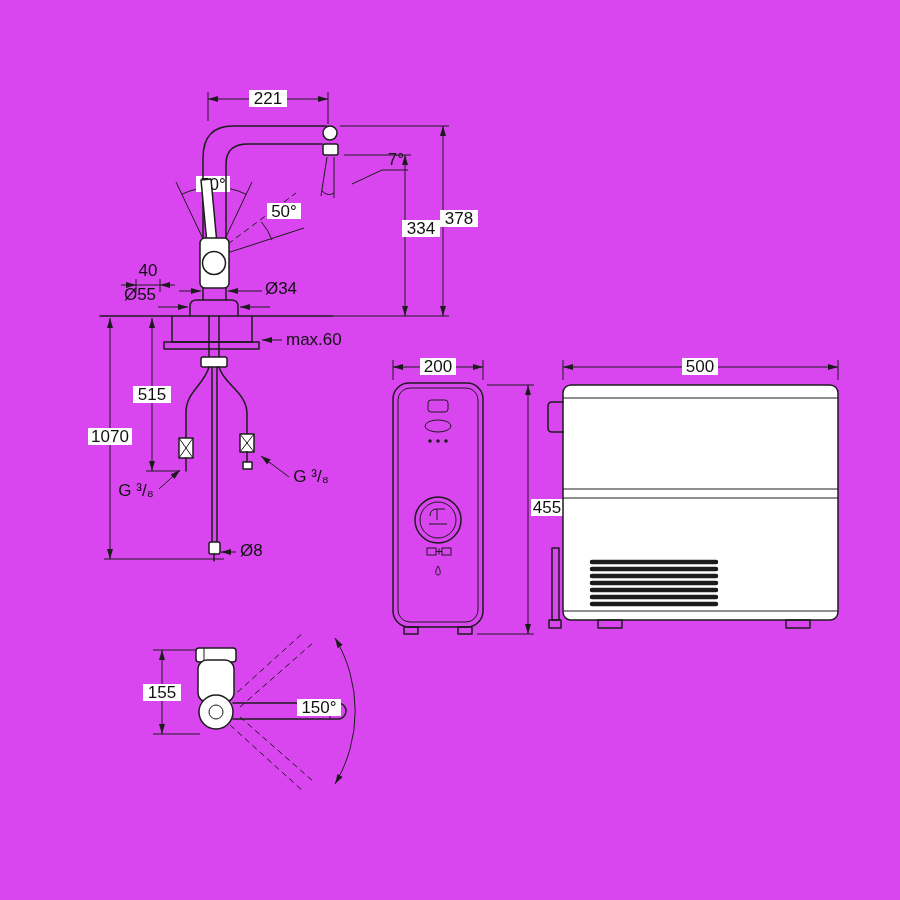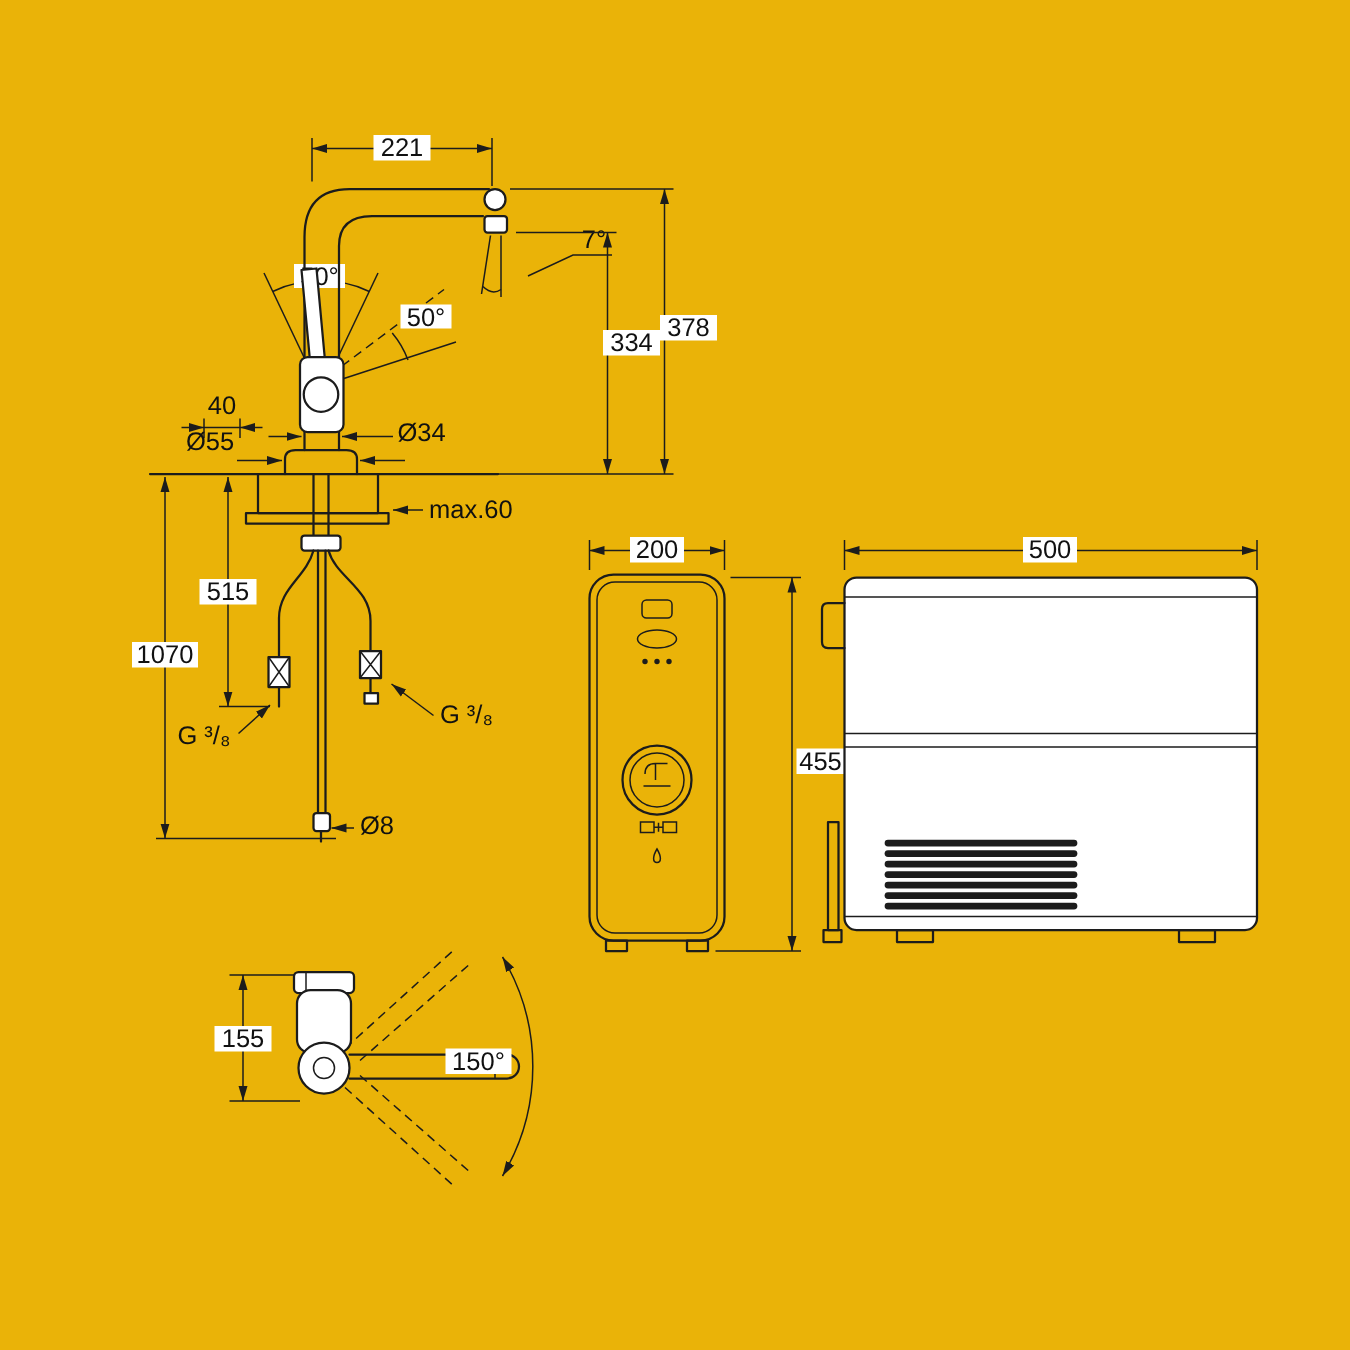--- a/index.html
+++ b/index.html
@@ -1,16 +1,16 @@
 <!DOCTYPE html>
 <html><head>
 <meta charset="utf-8">
 <style>
   html,body{margin:0;padding:0;background:#fff;}
-  .stage{width:900px;height:900px;position:relative;background:#eab308;overflow:hidden;}
+  .stage{width:900px;height:900px;position:relative;background:#d946ef;overflow:hidden;}
   svg{display:block;}
   .o   { fill:none; stroke:#1c1c1c; stroke-width:1.5; stroke-linejoin:round; stroke-linecap:round; }
   .ow  { fill:#ffffff; stroke:#1c1c1c; stroke-width:1.5; stroke-linejoin:round; }
   .d   { fill:none; stroke:#1c1c1c; stroke-width:1; }
   .dsh { stroke-dasharray:6 4; }
   .slat{ fill:none; stroke:#1c1c1c; stroke-width:4.5; stroke-linecap:round; }
   .t   { font-family:"Liberation Sans", sans-serif; font-size:17px; fill:#111; text-anchor:middle; }
   .ts  { text-anchor:start; }
   .bg  { fill:#ffffff; }
 </style>

